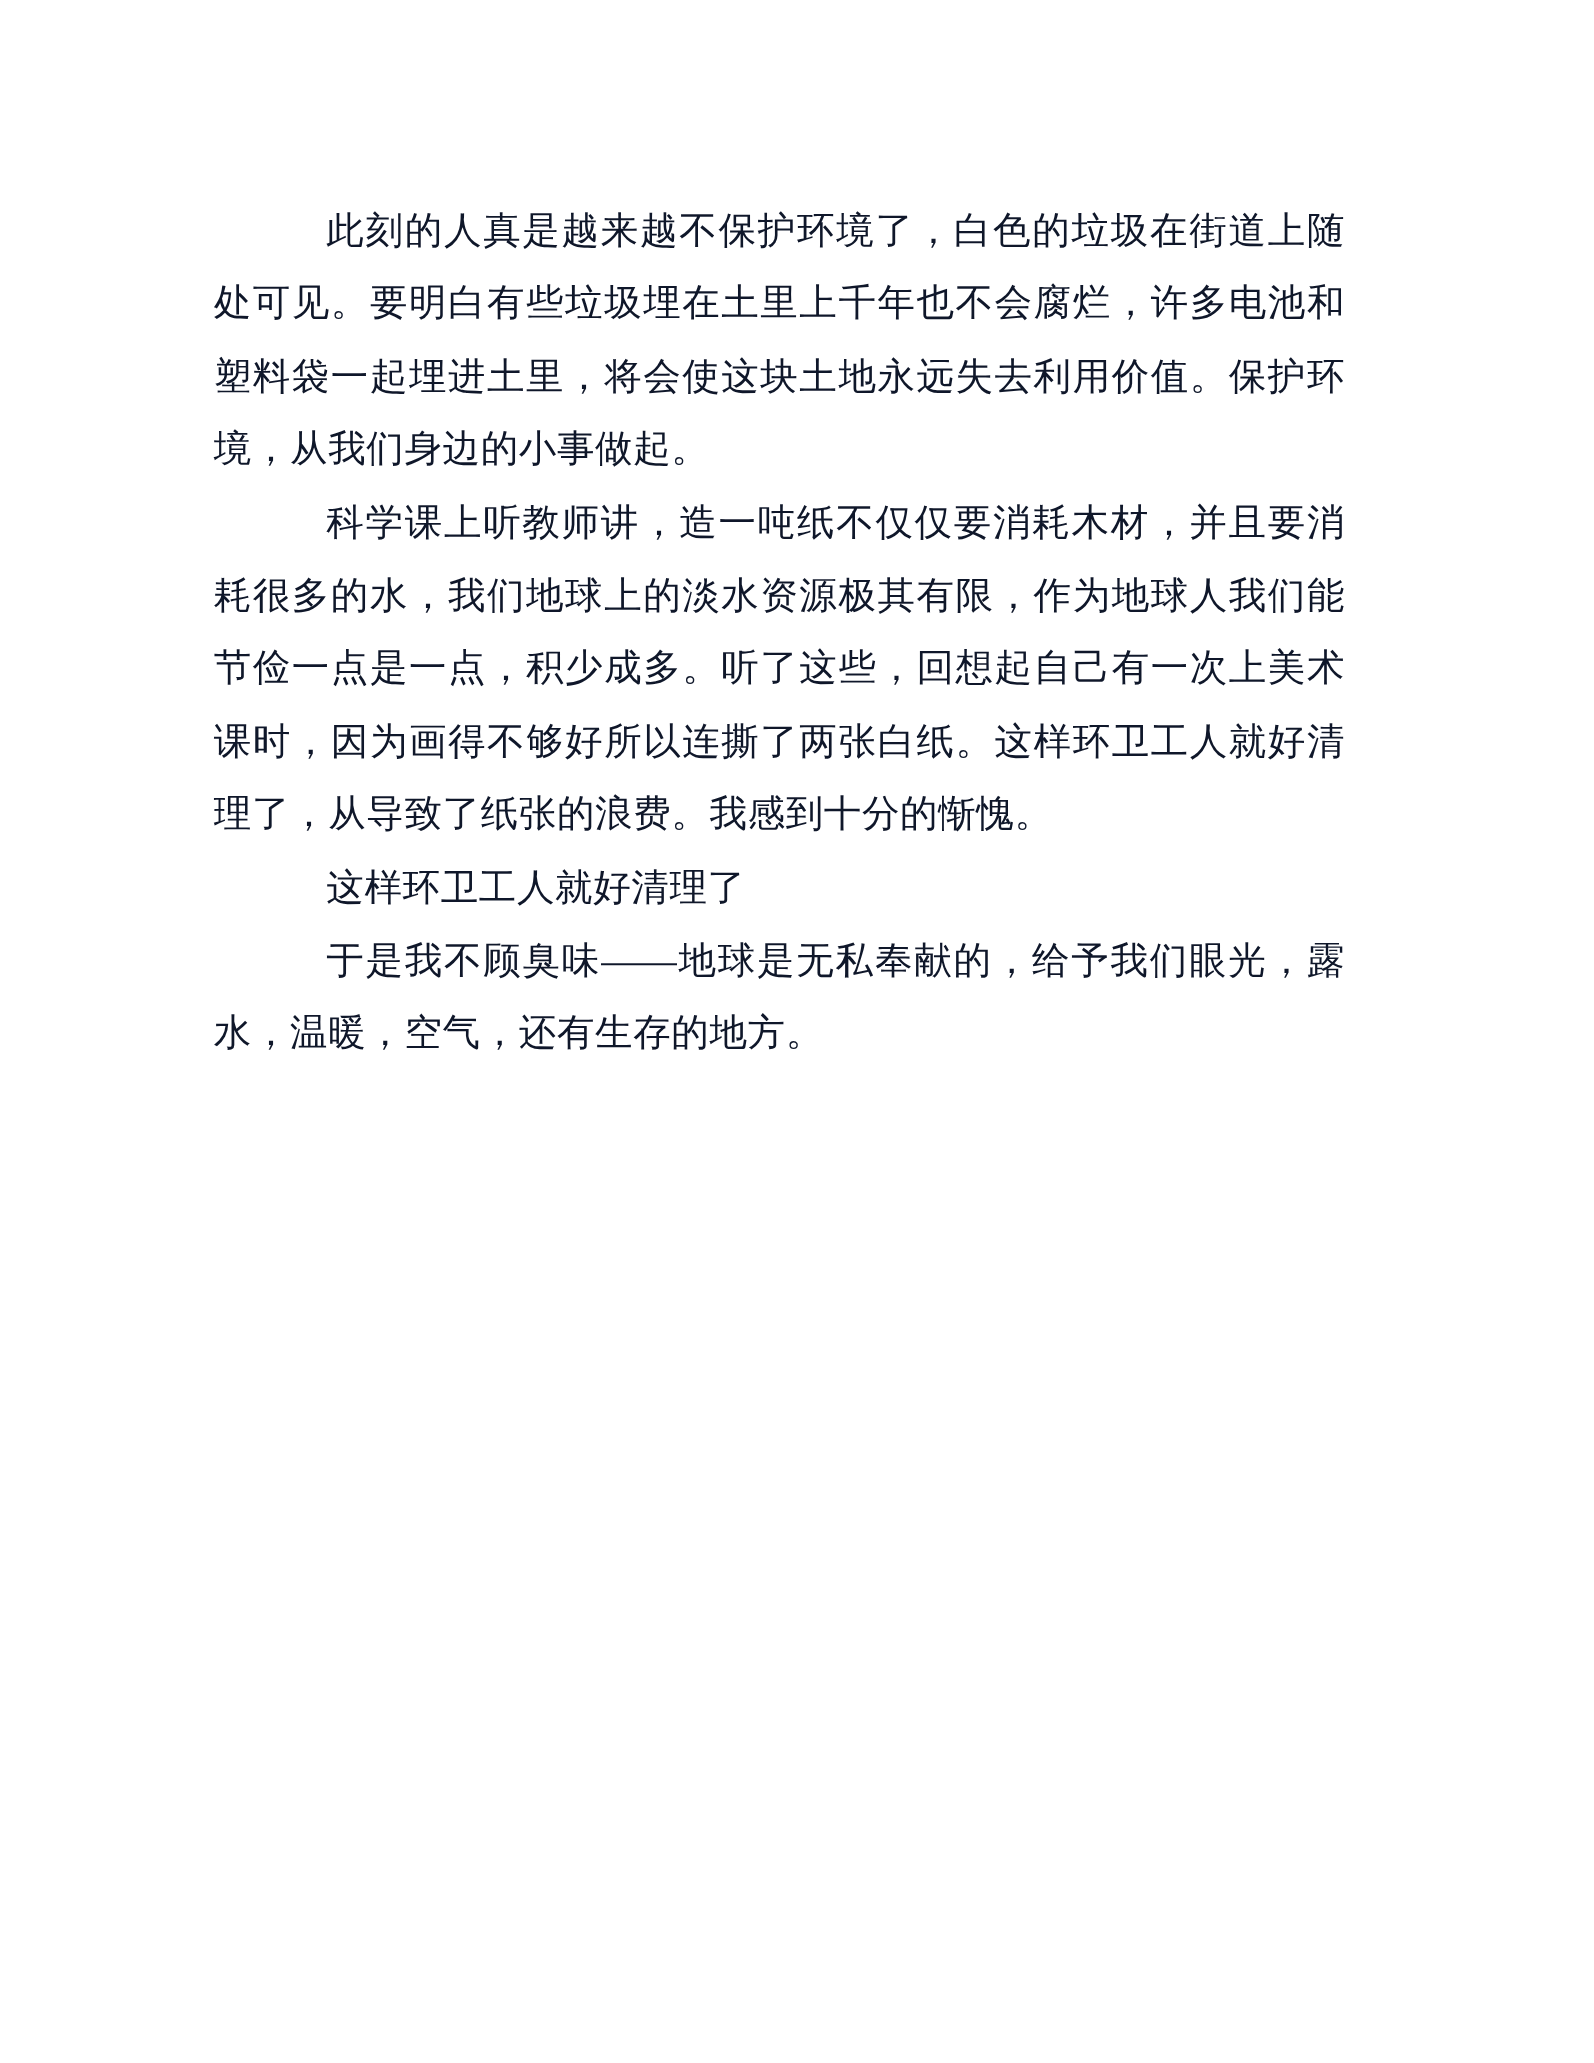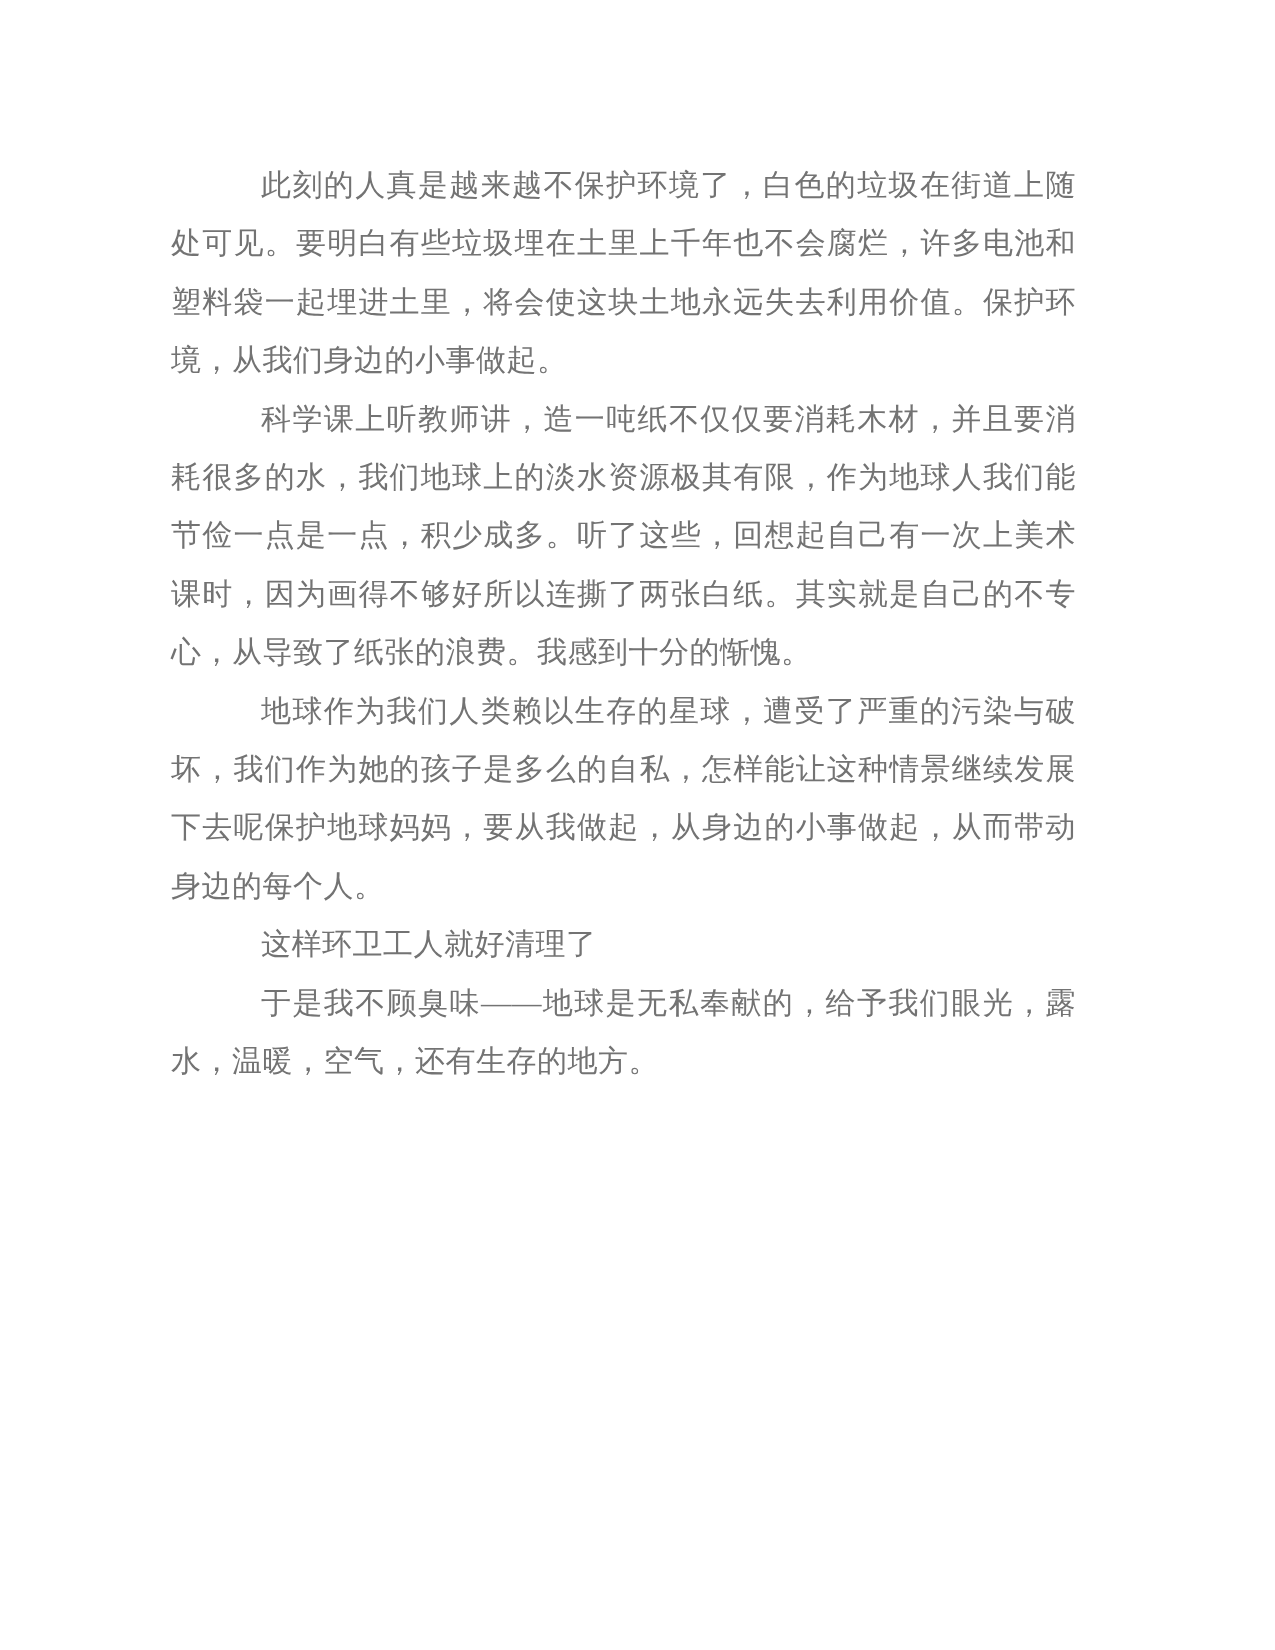--- a/index.html
+++ b/index.html
@@ -20,34 +20,33 @@
     position: absolute;
     left: 171px;
     top: 156px;
     width: 905px;
   }
   .doc-body p {
     margin: 0;
     padding: 0;
     font-size: 30px;
     line-height: 58.4px;
-    color: #737373;
+    color: #0f172a;
     text-align: justify;
     text-justify: inter-character;
     text-indent: 90px;
     letter-spacing: 0.5px;
     font-weight: 400;
     word-break: break-all;
     overflow-wrap: break-word;
   }
 </style>
 </head>
 <body>
 
 <div class="page">
   <div class="doc-body">
     <p>此刻的人真是越来越不保护环境了，白色的垃圾在街道上随处可见。要明白有些垃圾埋在土里上千年也不会腐烂，许多电池和塑料袋一起埋进土里，将会使这块土地永远失去利用价值。保护环境，从我们身边的小事做起。</p>
-    <p>科学课上听教师讲，造一吨纸不仅仅要消耗木材，并且要消耗很多的水，我们地球上的淡水资源极其有限，作为地球人我们能节俭一点是一点，积少成多。听了这些，回想起自己有一次上美术课时，因为画得不够好所以连撕了两张白纸。其实就是自己的不专心，从导致了纸张的浪费。我感到十分的惭愧。</p>
-    <p>地球作为我们人类赖以生存的星球，遭受了严重的污染与破坏，我们作为她的孩子是多么的自私，怎样能让这种情景继续发展下去呢保护地球妈妈，要从我做起，从身边的小事做起，从而带动身边的每个人。</p>
+    <p>科学课上听教师讲，造一吨纸不仅仅要消耗木材，并且要消耗很多的水，我们地球上的淡水资源极其有限，作为地球人我们能节俭一点是一点，积少成多。听了这些，回想起自己有一次上美术课时，因为画得不够好所以连撕了两张白纸。这样环卫工人就好清理了，从导致了纸张的浪费。我感到十分的惭愧。</p>
     <p>这样环卫工人就好清理了</p>
     <p>于是我不顾臭味——地球是无私奉献的，给予我们眼光，露水，温暖，空气，还有生存的地方。</p>
   </div>
 </div>
 
 </body></html>

